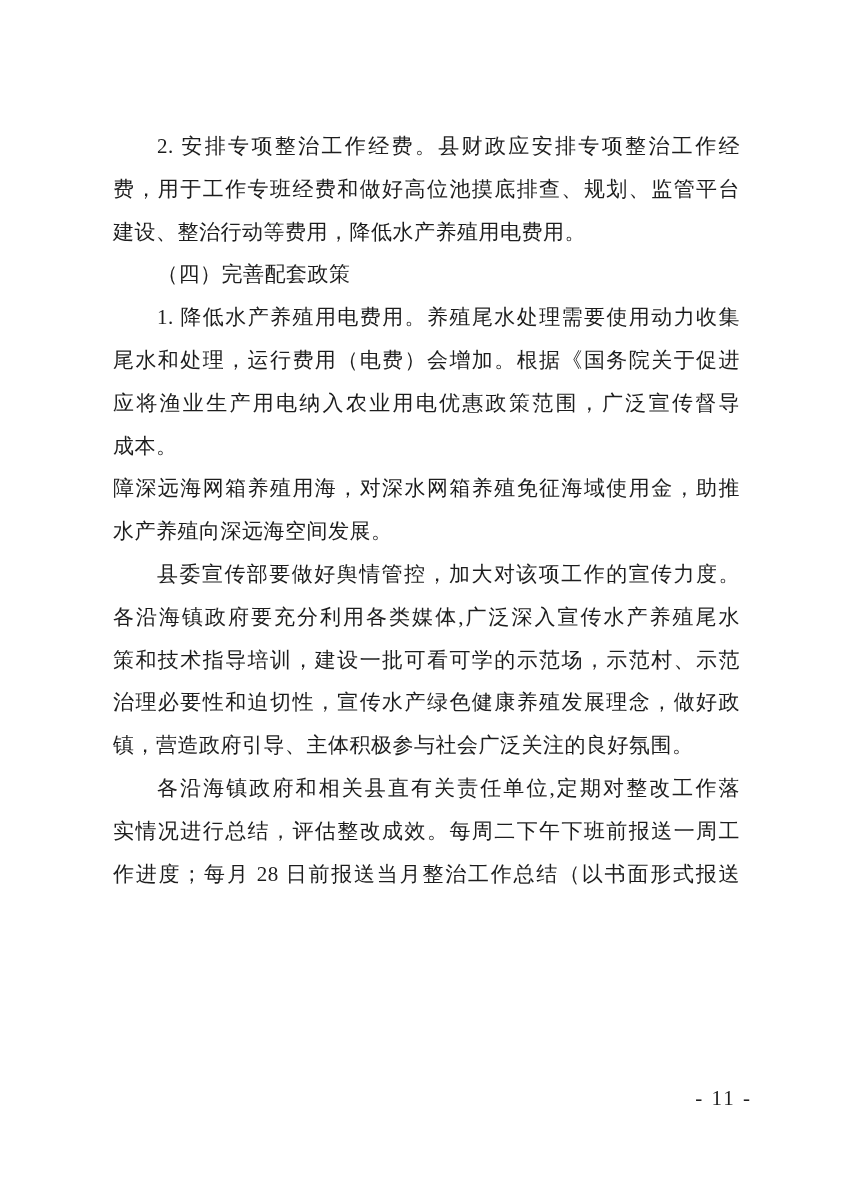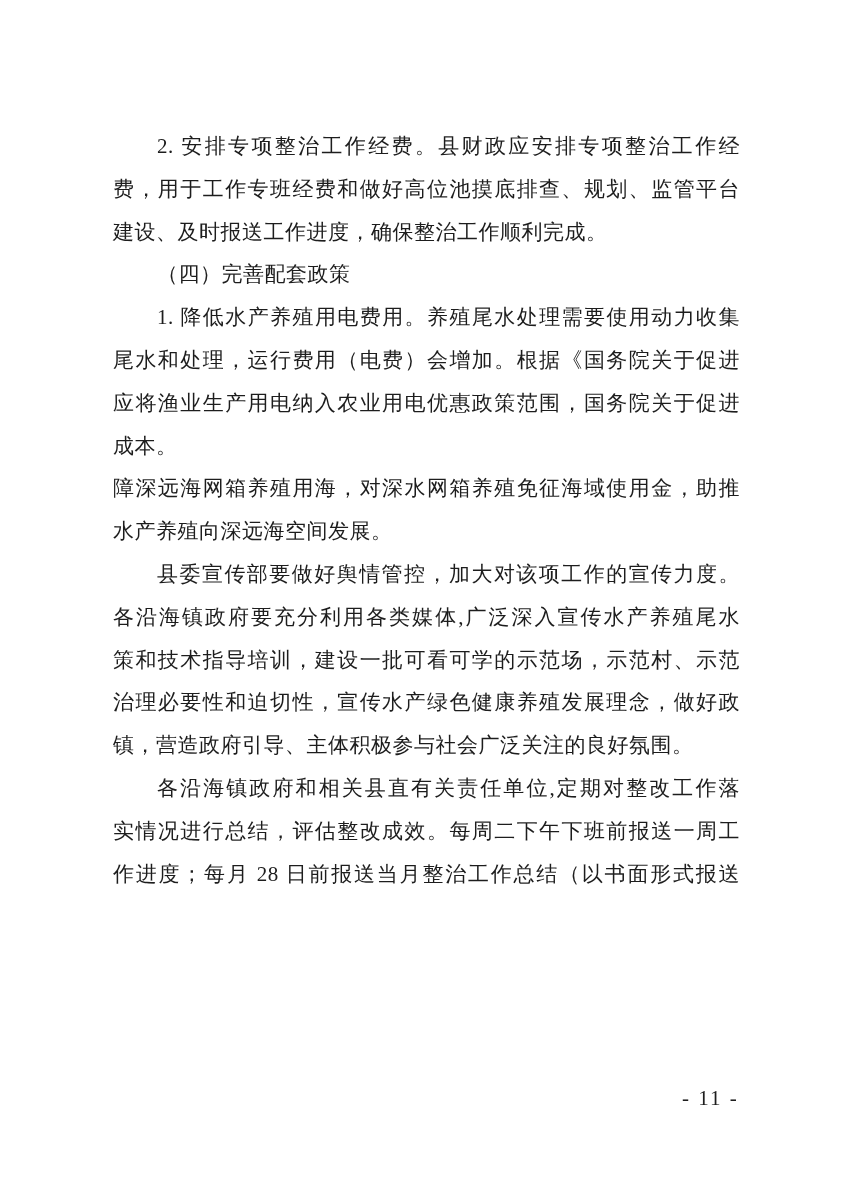--- a/index.html
+++ b/index.html
@@ -38,36 +38,36 @@
     text-align: left;
     text-align-last: left;
   }
   .page-number {
     position: absolute;
     top: 1086px;
     left: 682px;
     width: 70px;
     font-size: 21px;
     letter-spacing: 2px;
-    text-align: left;
+    text-align: right;
     color: #1d1d1d;
   }
 </style>
 </head>
 <body>
 
 <div class="page">
   <div class="content">
     <div class="line indent">2. 安排专项整治工作经费。县财政应安排专项整治工作经</div>
     <div class="line">费，用于工作专班经费和做好高位池摸底排查、规划、监管平台</div>
-    <div class="line flush">建设、及时报送工作进度，确保整治工作顺利完成。</div>
+    <div class="line flush">建设、整治行动等费用，降低水产养殖用电费用。</div>
     <div class="line indent flush">（四）完善配套政策</div>
     <div class="line indent">1. 降低水产养殖用电费用。养殖尾水处理需要使用动力收集</div>
     <div class="line">尾水和处理，运行费用（电费）会增加。根据《国务院关于促进</div>
-    <div class="line">应将渔业生产用电纳入农业用电优惠政策范围，国务院关于促进</div>
+    <div class="line">应将渔业生产用电纳入农业用电优惠政策范围，广泛宣传督导</div>
     <div class="line flush">成本。</div>
     <div class="line">障深远海网箱养殖用海，对深水网箱养殖免征海域使用金，助推</div>
     <div class="line flush">水产养殖向深远海空间发展。</div>
     <div class="line indent">县委宣传部要做好舆情管控，加大对该项工作的宣传力度。</div>
     <div class="line">各沿海镇政府要充分利用各类媒体,广泛深入宣传水产养殖尾水</div>
     <div class="line">策和技术指导培训，建设一批可看可学的示范场，示范村、示范</div>
     <div class="line">治理必要性和迫切性，宣传水产绿色健康养殖发展理念，做好政</div>
     <div class="line flush">镇，营造政府引导、主体积极参与社会广泛关注的良好氛围。</div>
     <div class="line indent">各沿海镇政府和相关县直有关责任单位,定期对整改工作落</div>
     <div class="line">实情况进行总结，评估整改成效。每周二下午下班前报送一周工</div>

